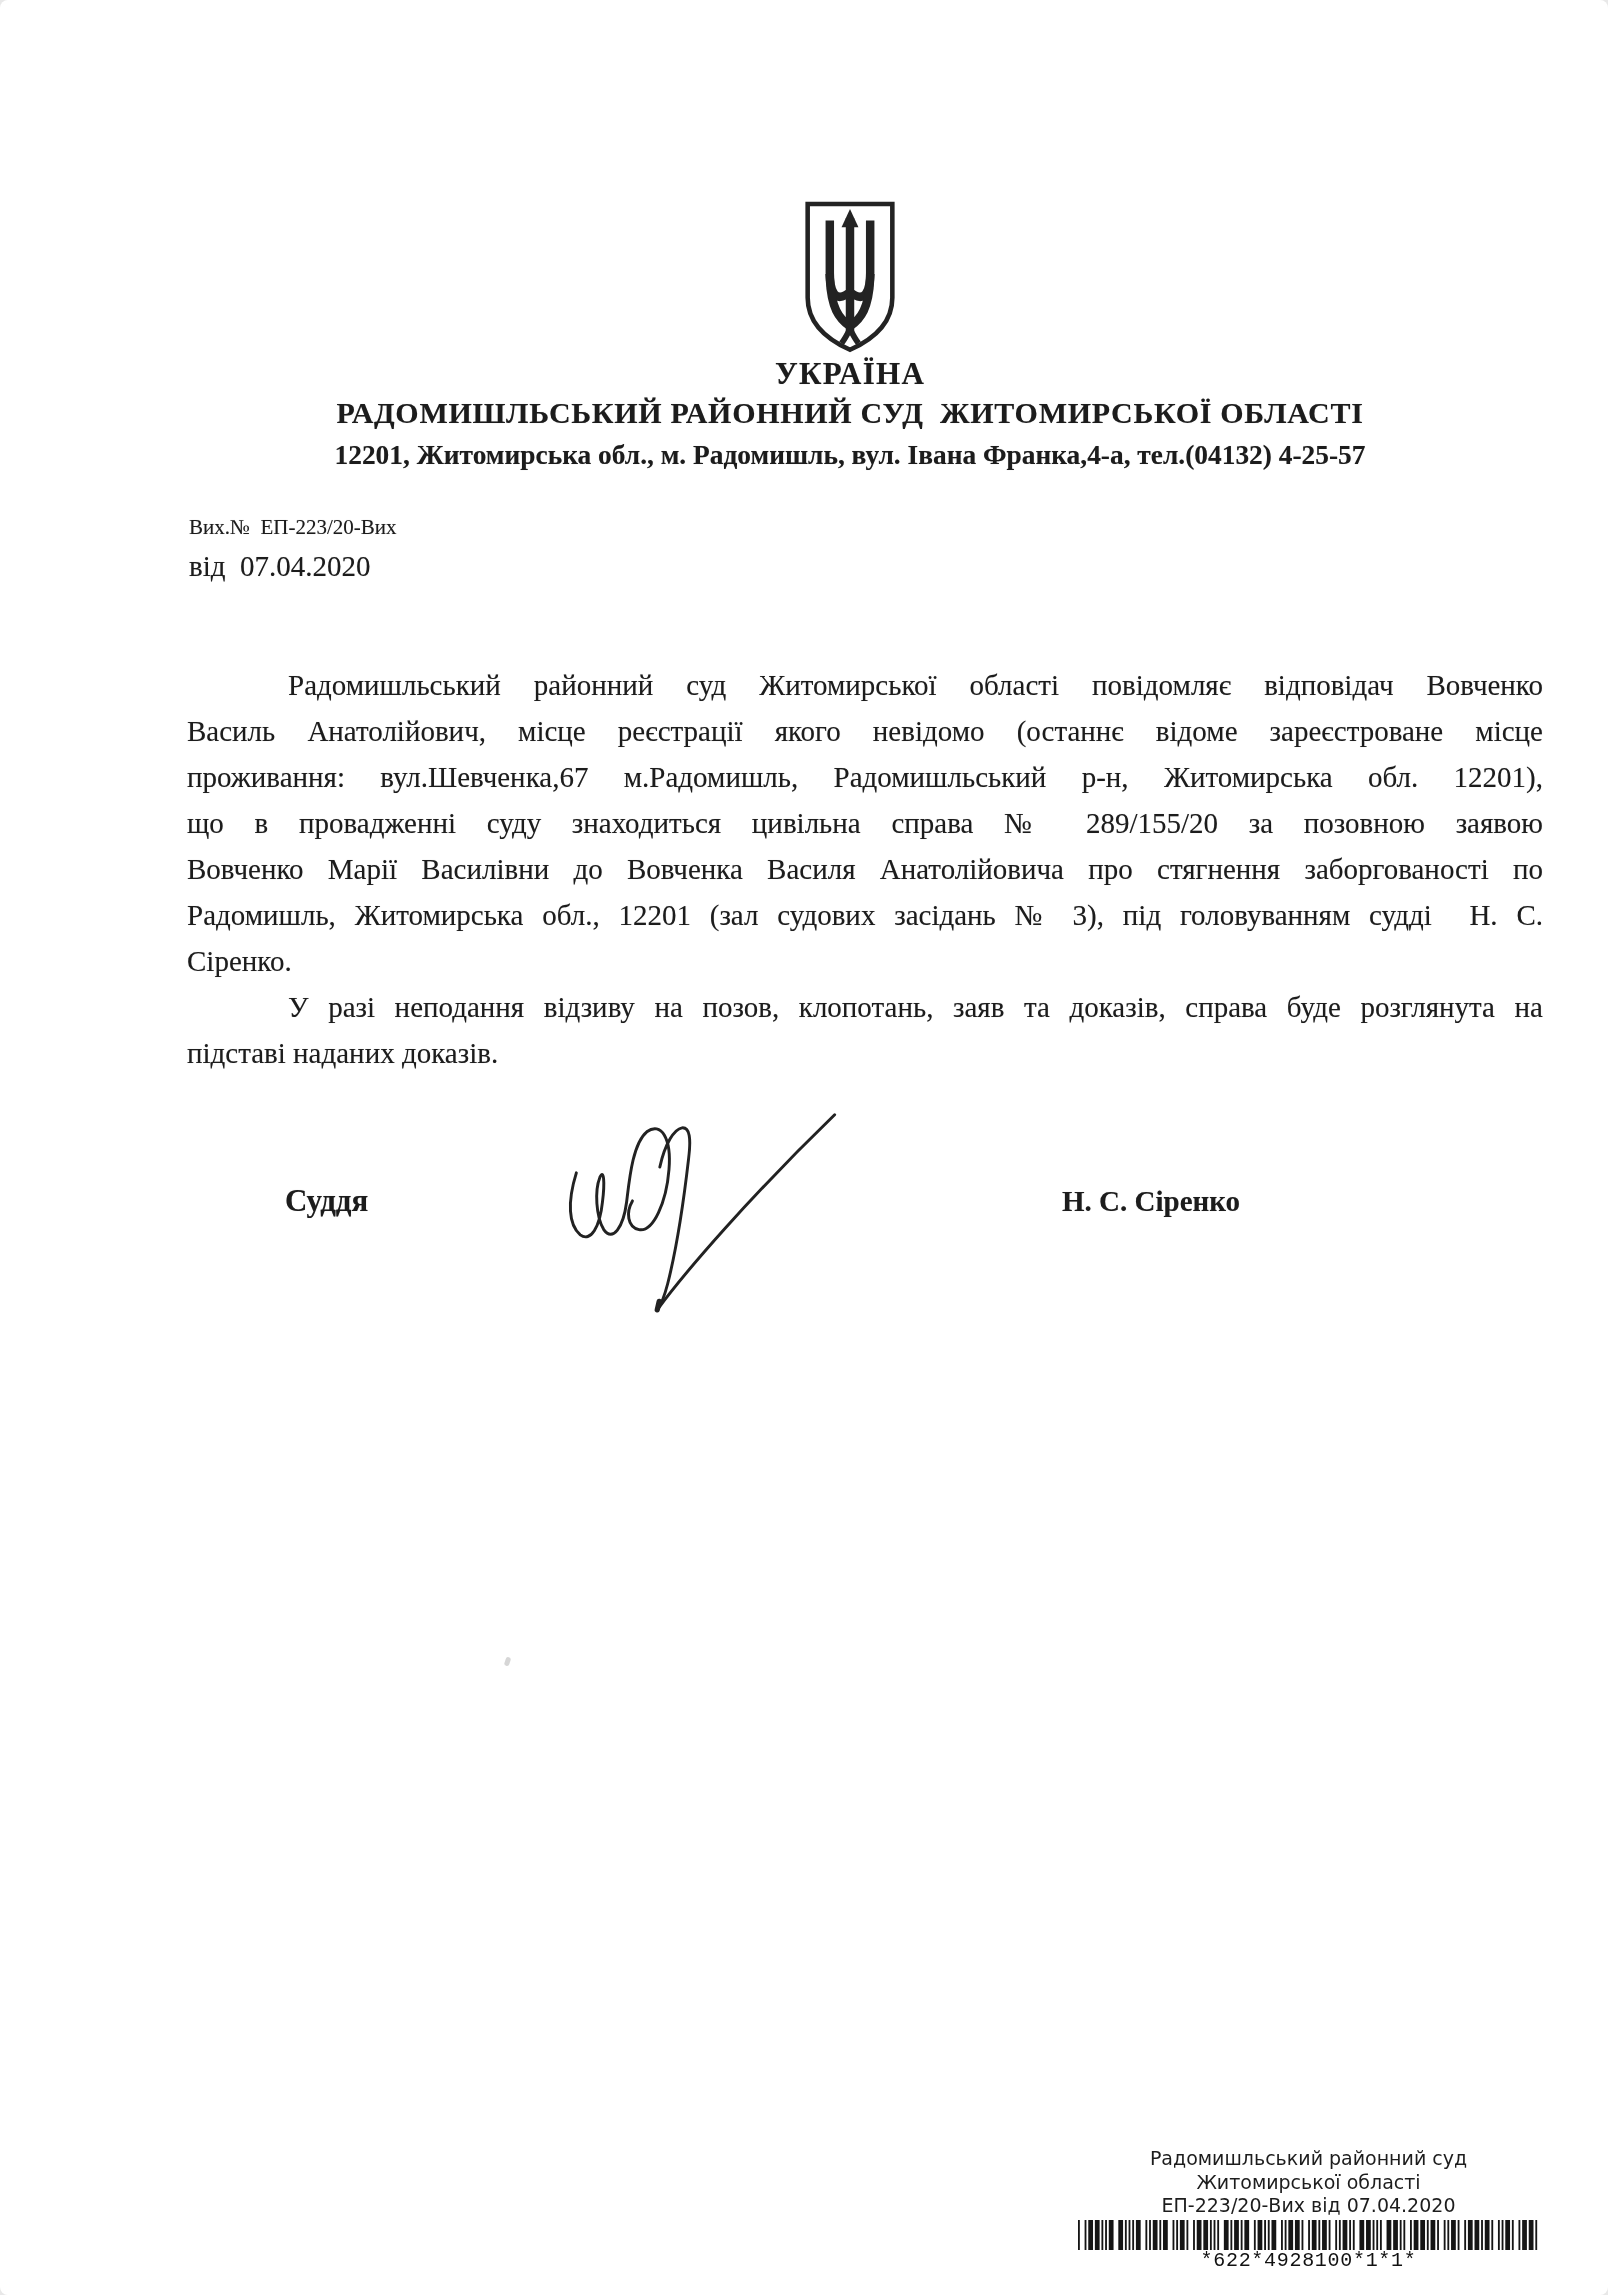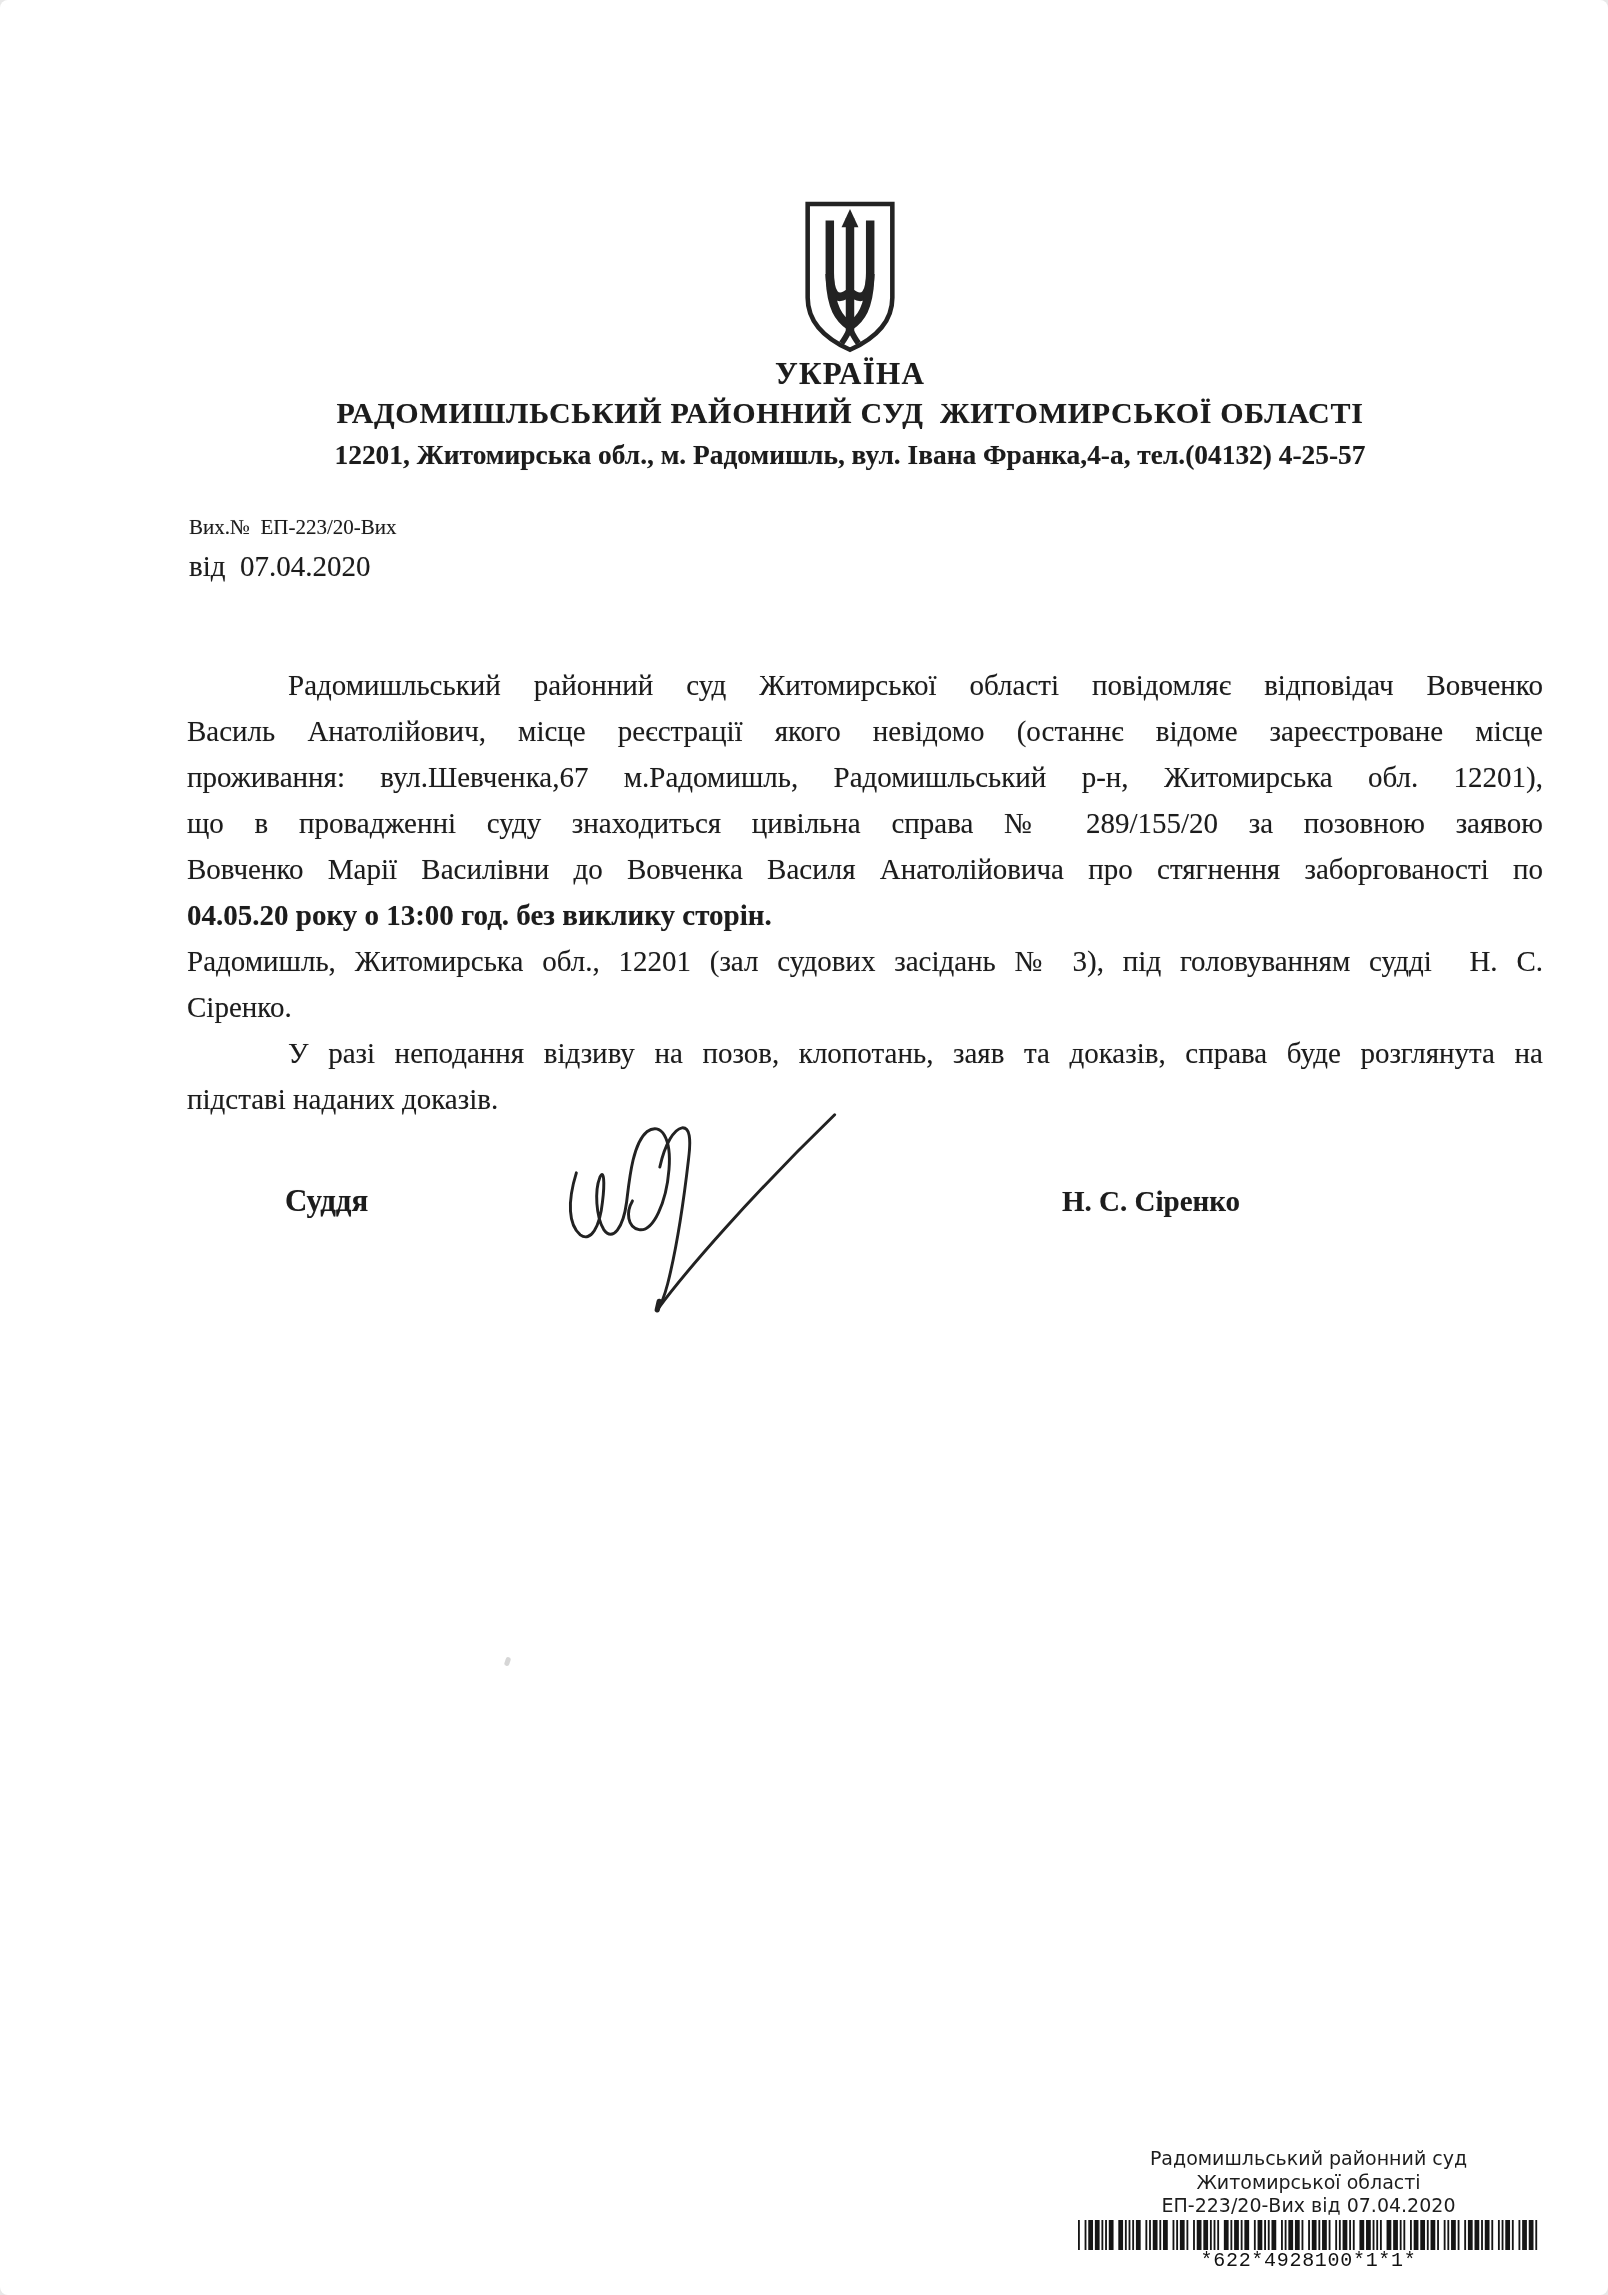--- a/index.html
+++ b/index.html
@@ -90,21 +90,20 @@
 
   <div class="ref-number serif">Вих.№&nbsp; ЕП-223/20-Вих</div>
   <div class="ref-date serif">від&nbsp; 07.04.2020</div>
 
   <div class="body-text">
       <div class="line indent">Радомишльський районний суд Житомирської області повідомляє відповідач Вовченко</div>
       <div class="line">Василь Анатолійович, місце реєстрації якого невідомо (останнє відоме зареєстроване місце</div>
       <div class="line">проживання: вул.Шевченка,67 м.Радомишль, Радомишльський р-н, Житомирська обл. 12201),</div>
       <div class="line">що в провадженні суду знаходиться цивільна справа № 289/155/20 за позовною заявою</div>
       <div class="line">Вовченко Марії Василівни до Вовченка Василя Анатолійовича про стягнення заборгованості по</div>
-      <div class="line bold last">04.05.20 року о 13:00 год. без виклику сторін.</div>
       <div class="line">Радомишль, Житомирська обл., 12201 (зал судових засідань № 3), під головуванням судді&nbsp; Н. С.</div>
       <div class="line last">Сіренко.</div>
       <div class="line indent">У разі неподання відзиву на позов, клопотань, заяв та доказів, справа буде розглянута на</div>
       <div class="line last">підставі наданих доказів.</div>
     </div>
 
   <div class="sig-role serif">Суддя</div>
 
   <svg class="sig-mark" viewBox="0 0 440 330" aria-hidden="true">
     <g stroke="#222" stroke-width="4.5" fill="none" stroke-linecap="round">

